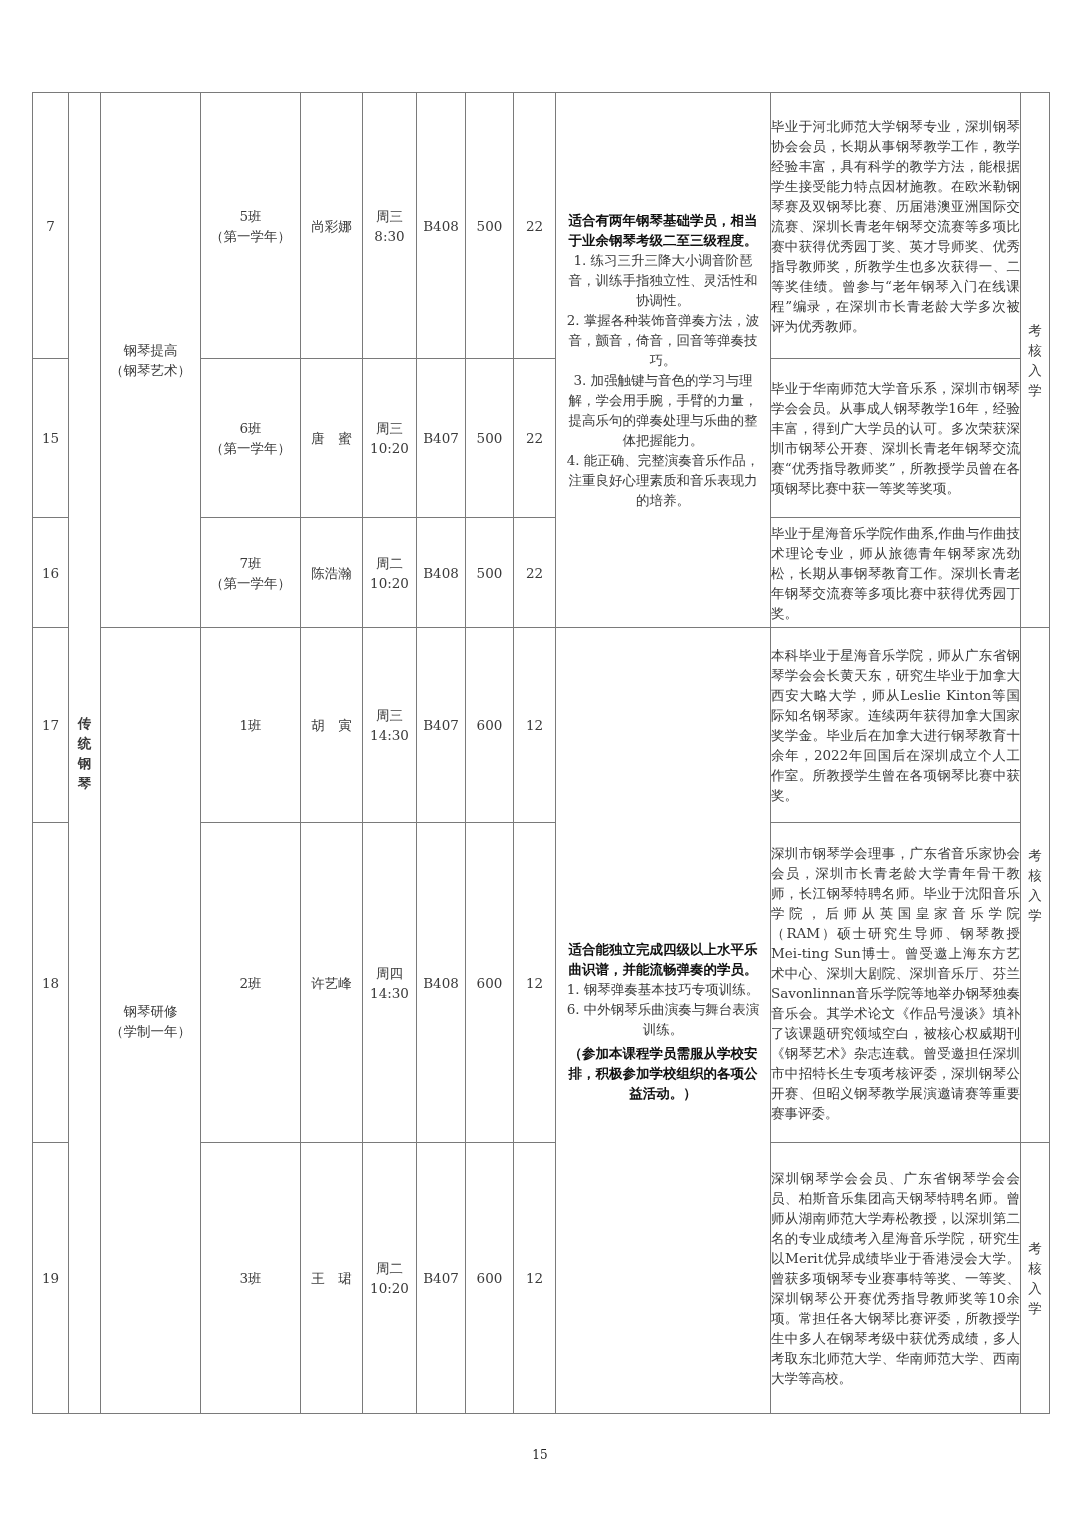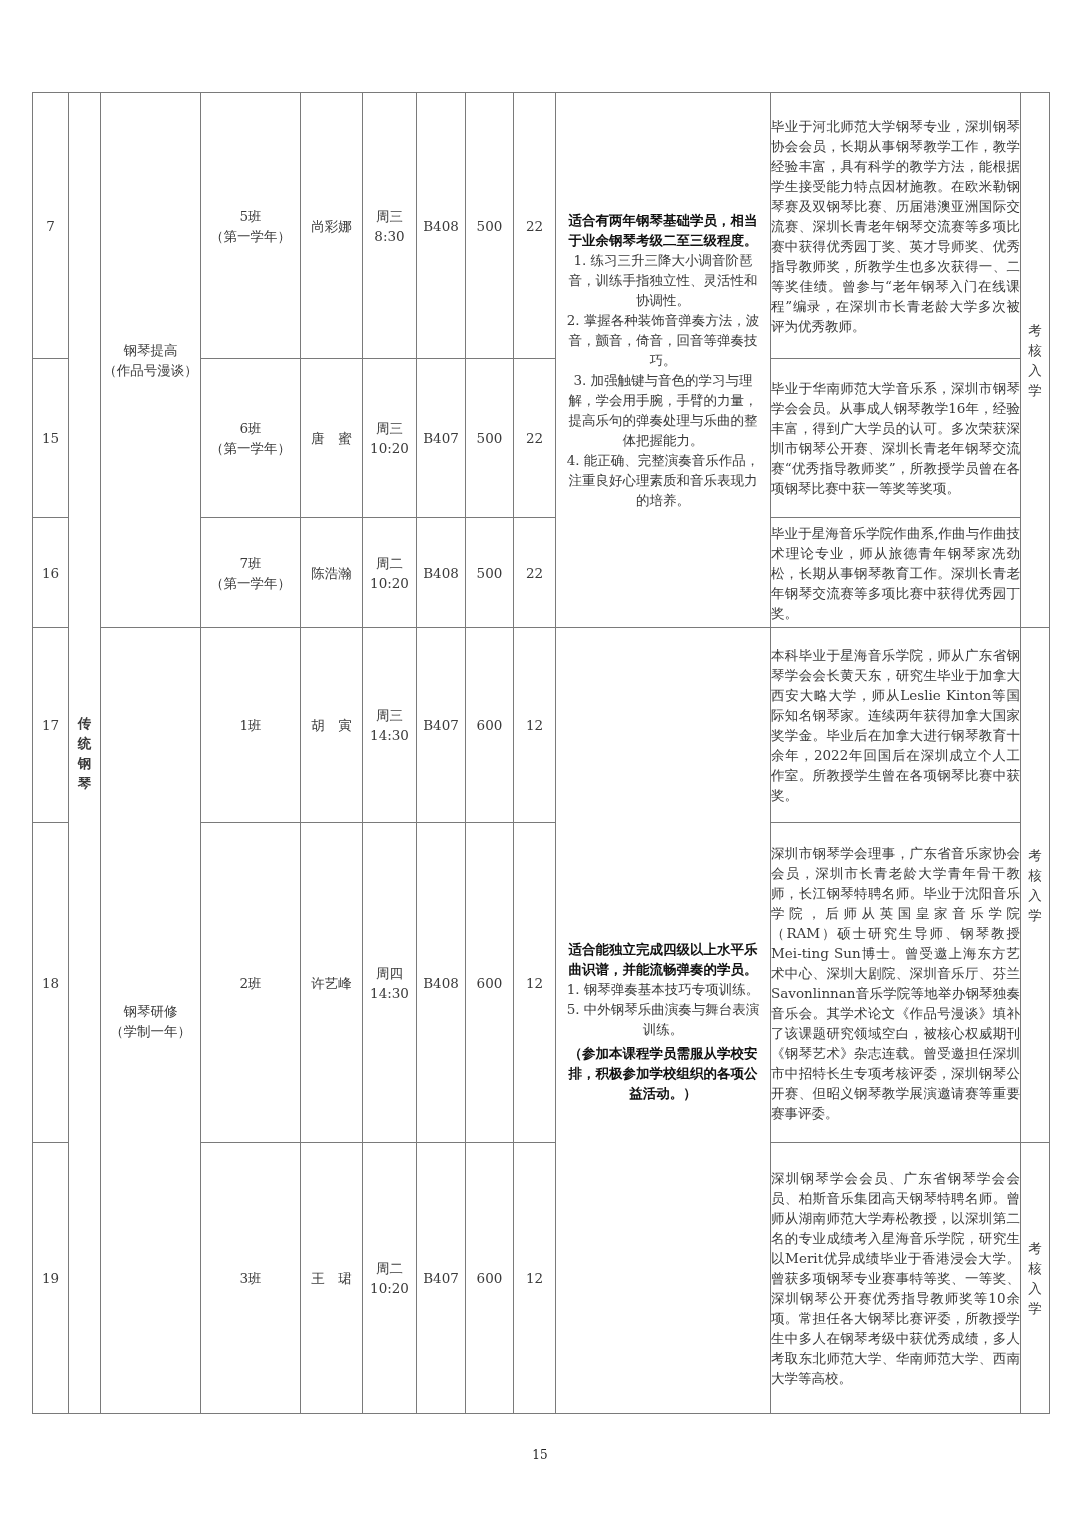--- a/index.html
+++ b/index.html
@@ -47,21 +47,21 @@
         <tr style="height:266px">
       <td class="idx">7</td>
       <td class="cat" rowspan="6">
         <span>传</span>
         <span>统</span>
         <span>钢</span>
         <span>琴</span>
       </td>
       <td class="course" rowspan="3">
         <div>钢琴提高</div>
-        <div>（作品号漫谈）</div>
+        <div>（钢琴艺术）</div>
       </td>
       <td class="cls">
         <div>5班</div>
         <div>（第一学年）</div>
       </td>
       <td class="teacher">尚彩娜</td>
       <td class="time">
         <div>周三</div>
         <div>8:30</div>
       </td>
@@ -129,21 +129,21 @@
       <td class="time">
         <div>周三</div>
         <div>14:30</div>
       </td>
       <td>B407</td>
       <td>600</td>
       <td>12</td>
       <td class="desc" rowspan="3">
         <span class="lead">适合能独立完成四级以上水平乐曲识谱，并能流畅弹奏的学员。</span>
         <span class="item">1. 钢琴弹奏基本技巧专项训练。</span>
-        <span class="item">5. 中外钢琴乐曲演奏与舞台表演训练。</span>
+        <span class="item">6. 中外钢琴乐曲演奏与舞台表演训练。</span>
         <span class="note">（参加本课程学员需服从学校安排，积极参加学校组织的各项公益活动。）</span>
       </td>
       <td class="bio">本科毕业于星海音乐学院，师从广东省钢琴学会会长黄天东，研究生毕业于加拿大西安大略大学，师从Leslie Kinton等国际知名钢琴家。连续两年获得加拿大国家奖学金。毕业后在加拿大进行钢琴教育十余年，2022年回国后在深圳成立个人工作室。所教授学生曾在各项钢琴比赛中获奖。</td>
       <td class="adm" rowspan="2">
         <span>考</span>
         <span>核</span>
         <span>入</span>
         <span>学</span>
       </td>
     </tr>

